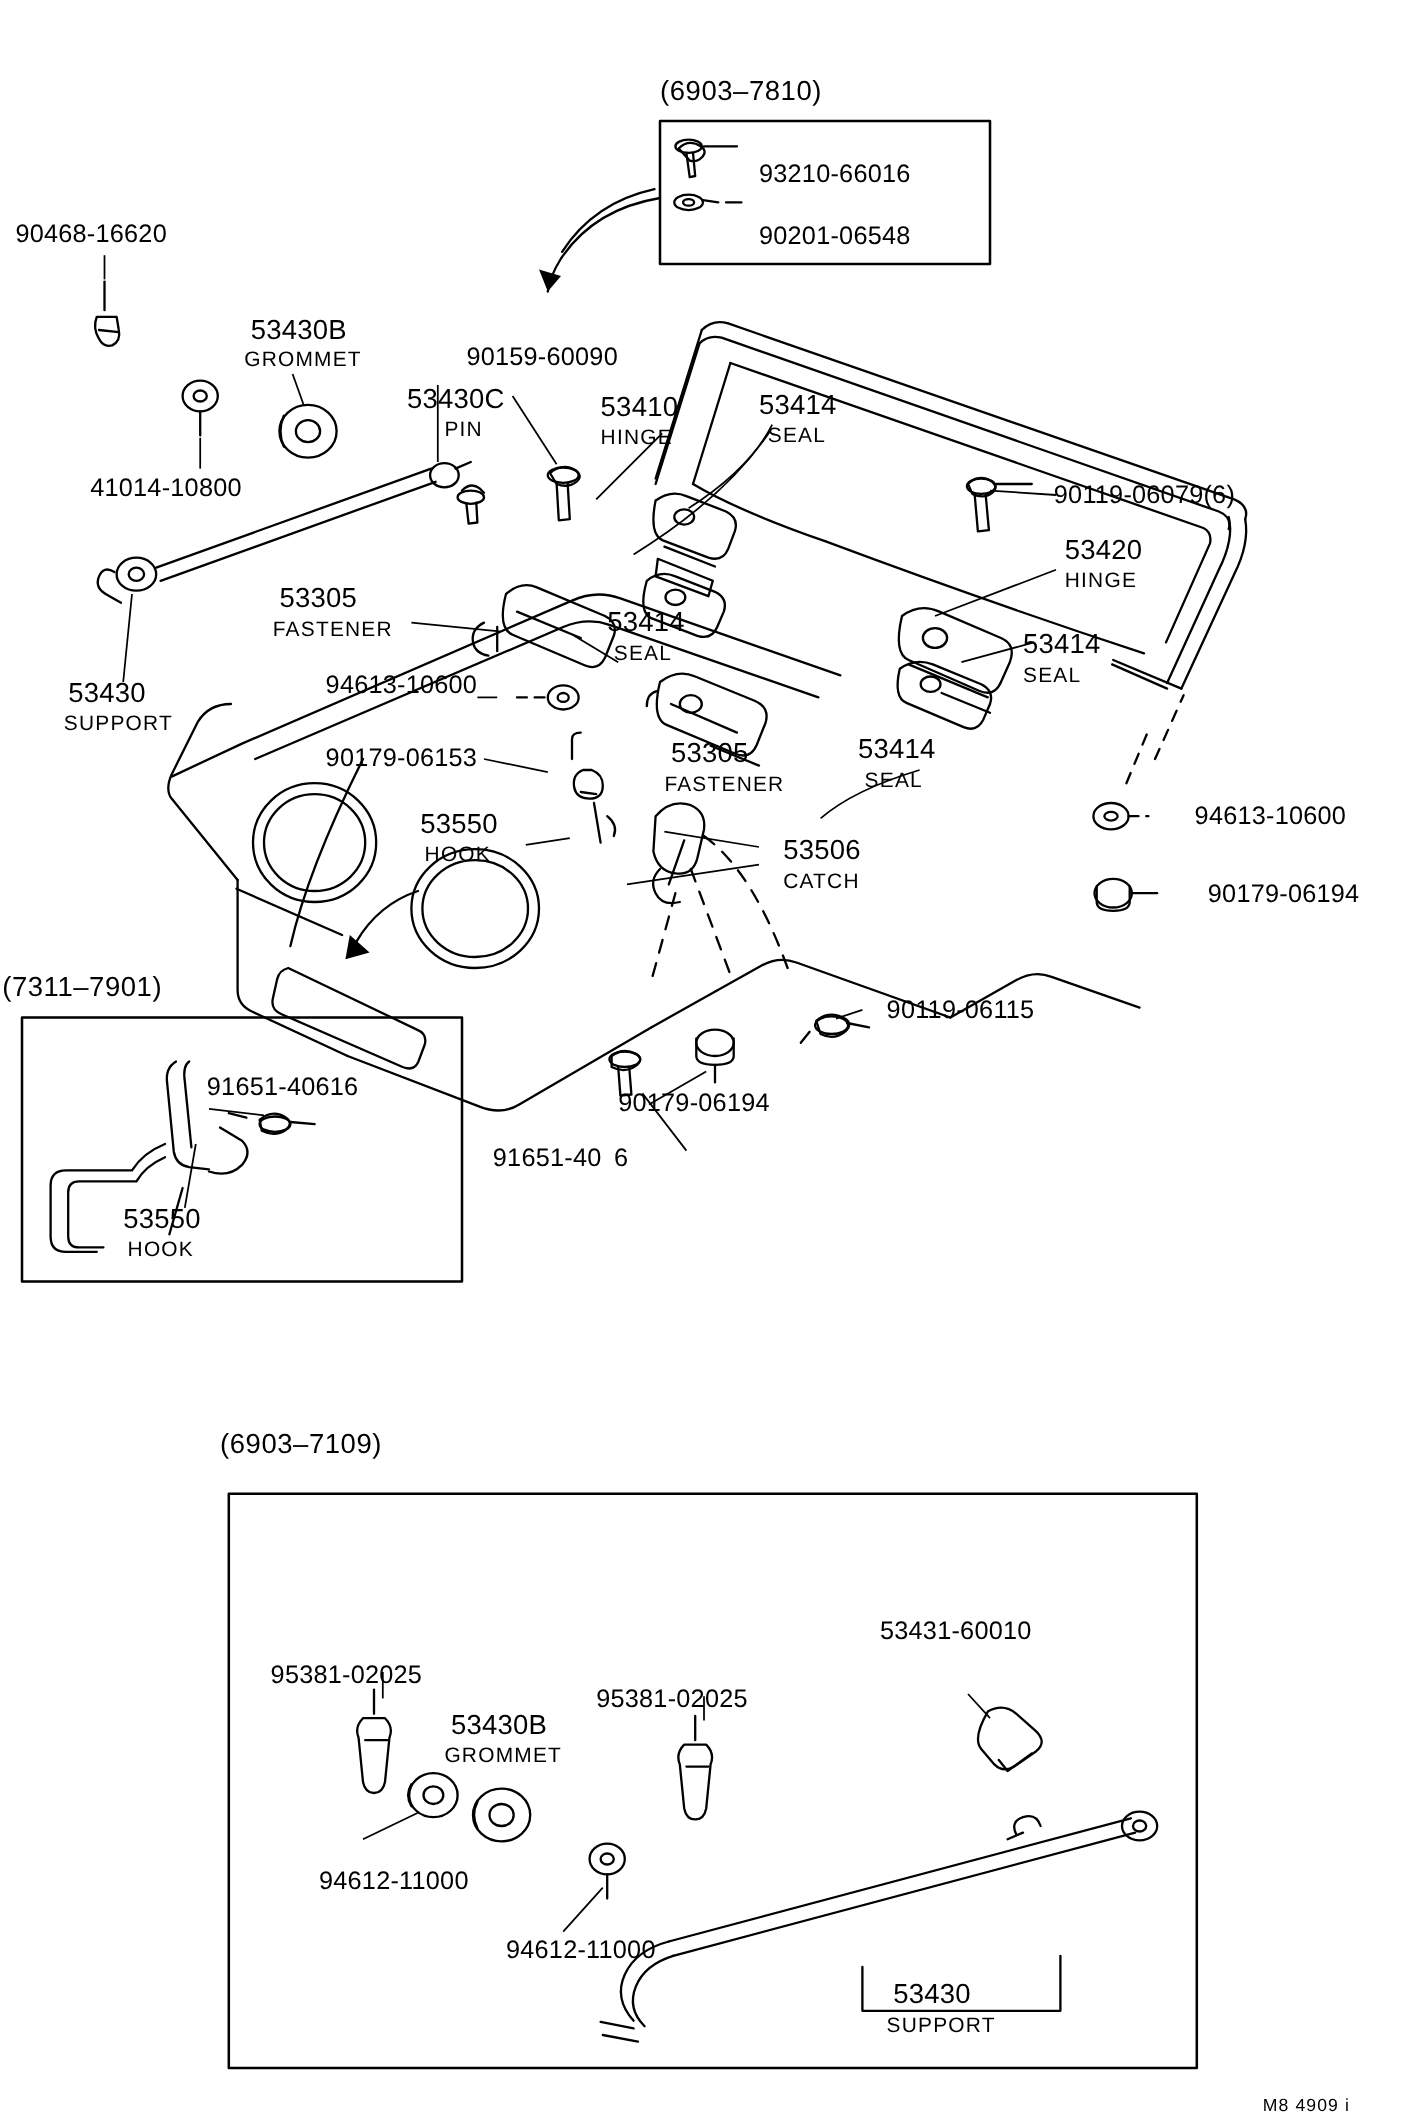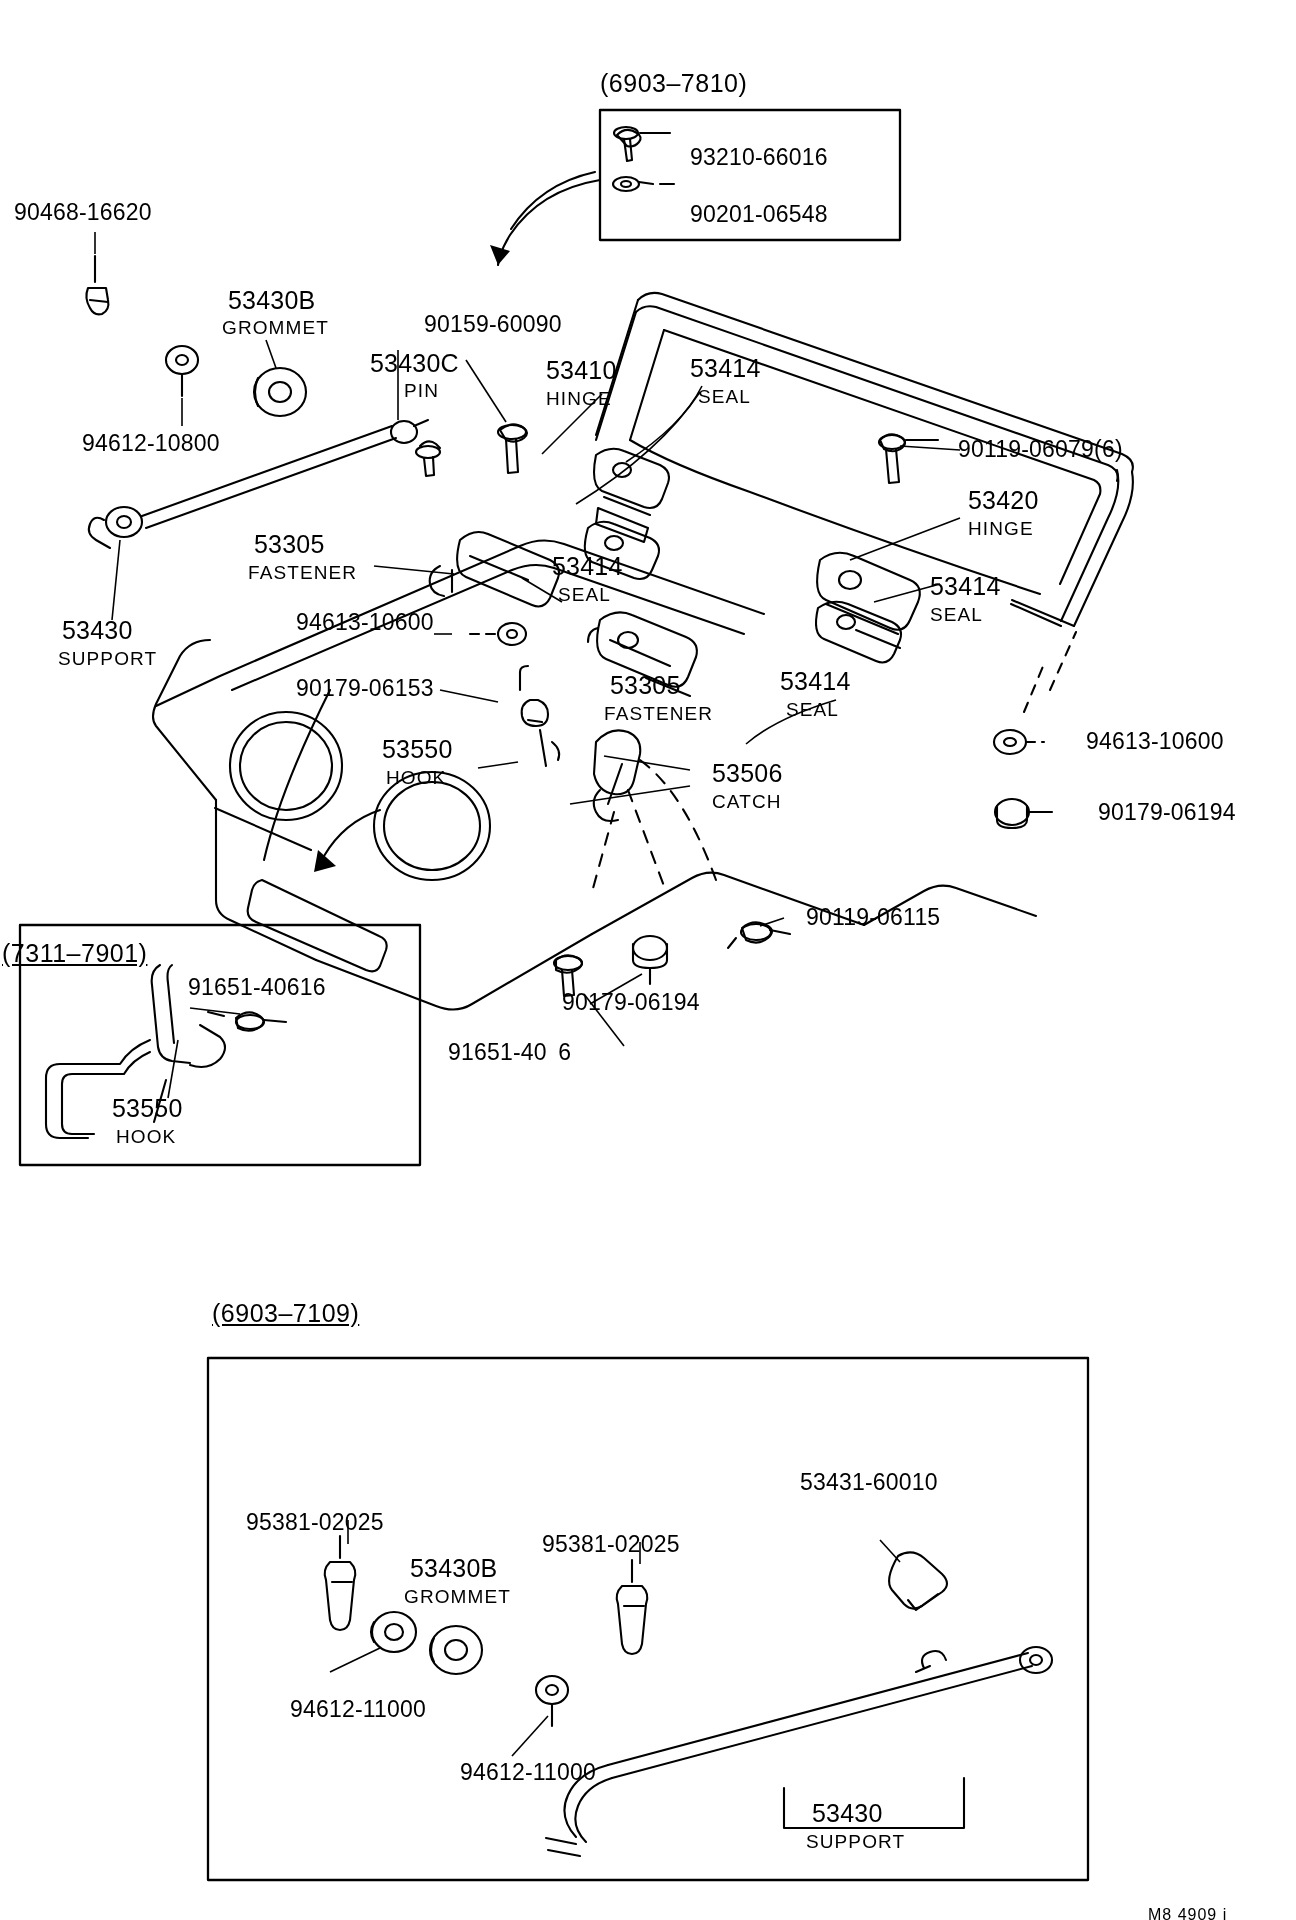--- a/index.html
+++ b/index.html
@@ -260,43 +260,43 @@
       <path d="M190 1008 l50 6"></path>
       <path d="M348 1544 l0 -24"></path>
       <path d="M640 1564 l0 -22"></path>
       <path d="M330 1672 l50 -24"></path>
       <path d="M512 1756 l36 -40"></path>
       <path d="M880 1540 l20 22"></path>
     </g>
   </svg>
 
   <div class="lbl grp" style="left:600px;top:70px;">(6903–7810)</div>
-  <div class="lbl grp" style="left:2px;top:940px;text-decoration:underline;">(7311–7901)</div>
-  <div class="lbl grp" style="left:212px;top:1300px;text-decoration:underline;">(6903–7109)</div>
+  <div class="lbl grp" style="left:2px;top:884px;">(7311–7901)</div>
+  <div class="lbl grp" style="left:200px;top:1300px;">(6903–7109)</div>
 
   <div class="lbl n" style="left:690px;top:145px;">93210-66016</div>
   <div class="lbl n" style="left:690px;top:202px;">90201-06548</div>
 
   <div class="lbl n" style="left:14px;top:200px;">90468-16620</div>
 
   <div class="lbl big" style="left:228px;top:287px;">53430B</div>
   <div class="lbl sub" style="left:222px;top:318px;">GROMMET</div>
 
   <div class="lbl n" style="left:424px;top:312px;">90159-60090</div>
 
   <div class="lbl big" style="left:370px;top:350px;">53430C</div>
   <div class="lbl sub" style="left:378px;top:381px;margin-left:26px;">PIN</div>
 
   <div class="lbl big" style="left:546px;top:357px;">53410</div>
   <div class="lbl sub" style="left:546px;top:389px;">HINGE</div>
 
   <div class="lbl big" style="left:690px;top:355px;">53414</div>
   <div class="lbl sub" style="left:698px;top:387px;">SEAL</div>
 
-  <div class="lbl n" style="left:82px;top:431px;">94612-10800</div>
+  <div class="lbl n" style="left:82px;top:431px;">41014-10800</div>
 
   <div class="lbl n" style="left:958px;top:437px;">90119-06079(6)</div>
 
   <div class="lbl big" style="left:968px;top:487px;">53420</div>
   <div class="lbl sub" style="left:968px;top:519px;">HINGE</div>
 
   <div class="lbl big" style="left:254px;top:531px;">53305</div>
   <div class="lbl sub" style="left:248px;top:563px;">FASTENER</div>
 
   <div class="lbl big" style="left:552px;top:553px;">53414</div>

